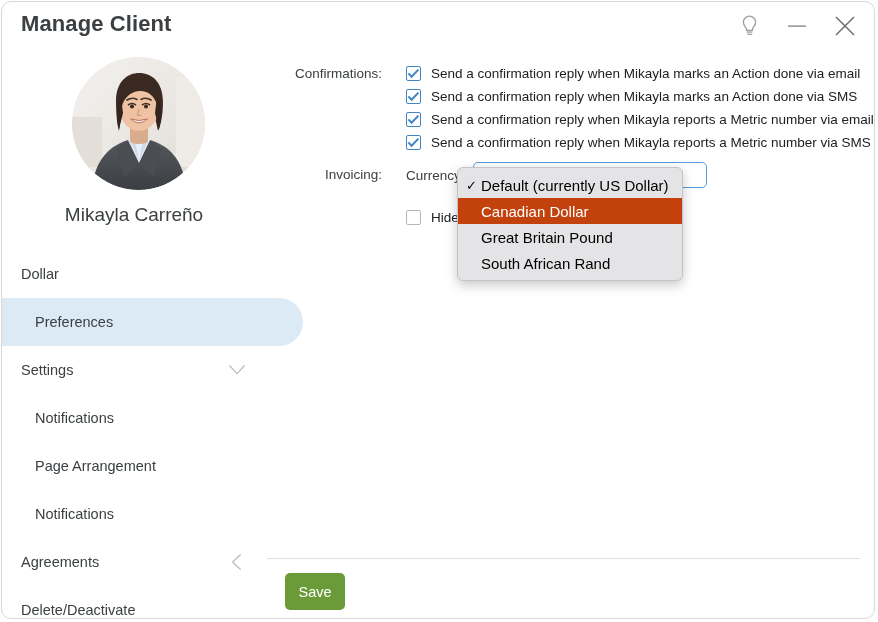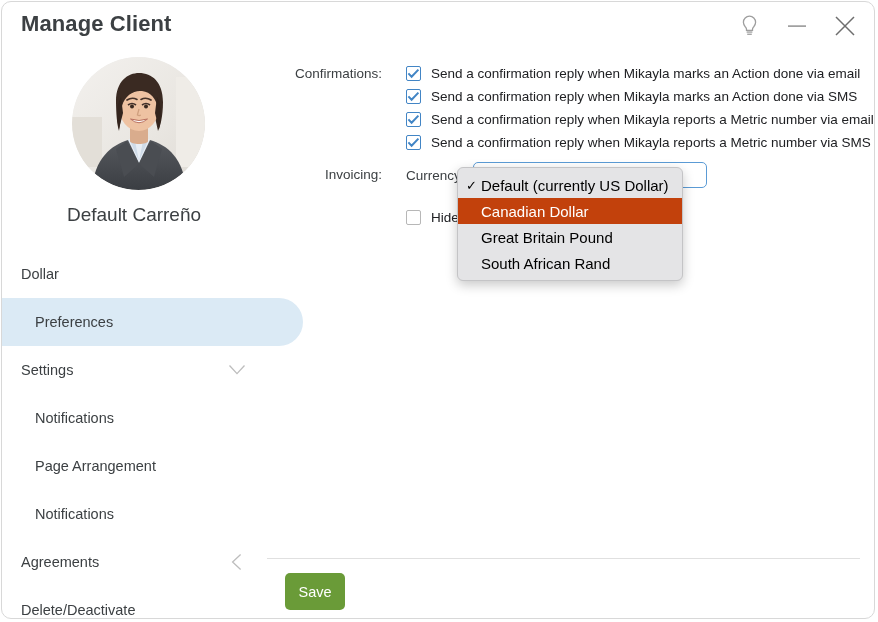--- a/index.html
+++ b/index.html
@@ -346,21 +346,21 @@
           <path d="M55 43 q5 -3.2 10 -.6" stroke="#46332a" stroke-width="1.7" fill="none" stroke-linecap="round"></path>
           <path d="M69 42.4 q5 -2.6 10 .6" stroke="#46332a" stroke-width="1.7" fill="none" stroke-linecap="round"></path>
 
           <path d="M67 52 l-1.6 6 q1.8 1.2 3.4 0" stroke="#cf9f7e" stroke-width="1.3" fill="none"></path>
 
           <path d="M58.5 62 q8.5 7.5 17 0 q-8.5 3 -17 0 Z" fill="#ffffff" stroke="#b9705f" stroke-width="1"></path>
         </g>
       </svg>
     </div>
 
-    <div class="client-name">Default Carreño</div>
+    <div class="client-name">Mikayla Carreño</div>
 
     <div class="nav">
 
       <div class="nav-item top-level">
         <span>Dollar</span>
       </div>
 
       <div class="nav-item sub active">
         <span>Preferences</span>
       </div>

